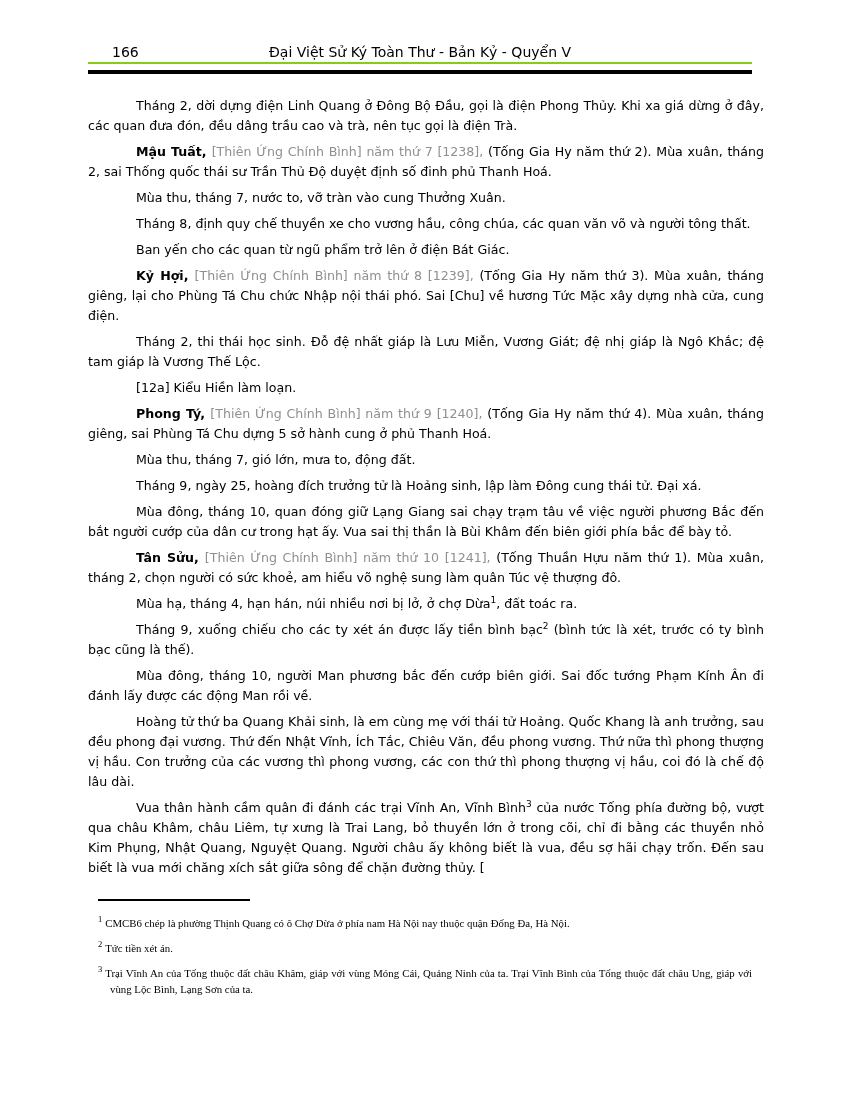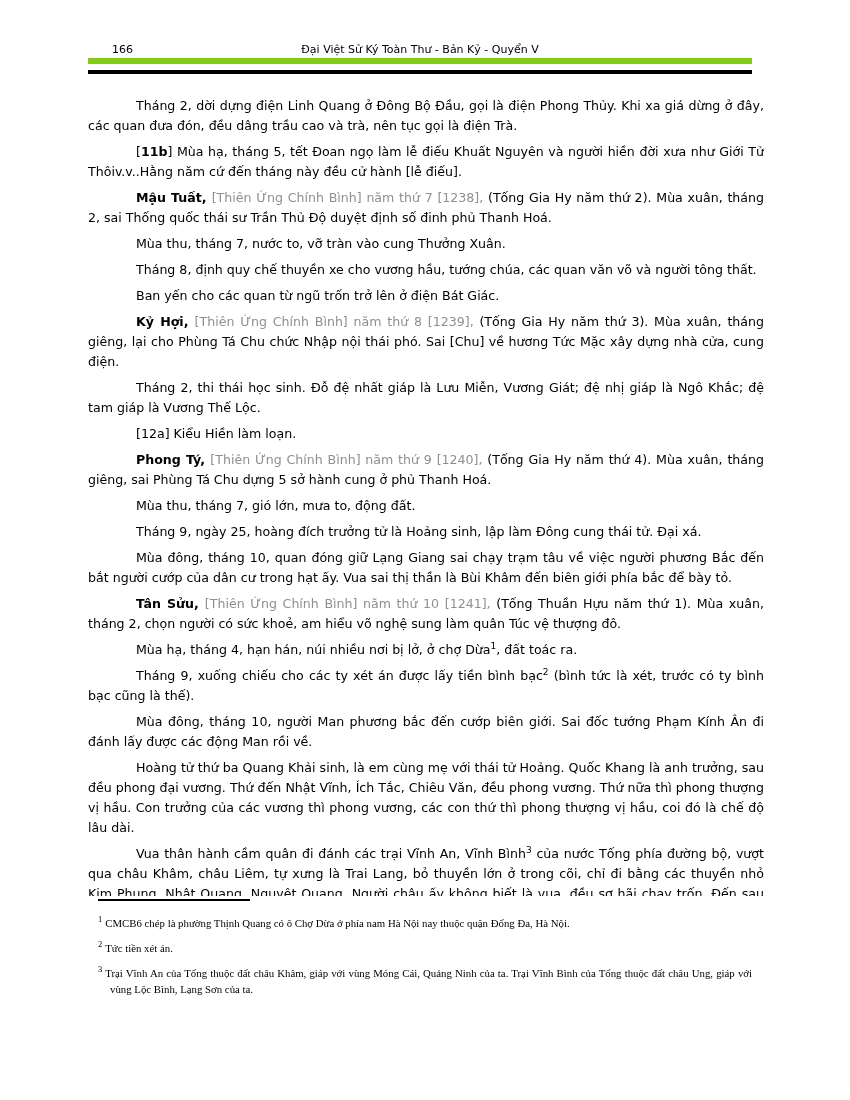--- a/index.html
+++ b/index.html
@@ -14,22 +14,22 @@
     color: #000000;
     overflow: hidden;
   }
   
   .header {
     position: absolute;
     left: 88px;
     right: 98px;
     top: 44px;
     height: 20px;
-    border-bottom: 6px solid #84cc16;
-    font-size: 11px;
+    border-bottom: 2px solid #84cc16;
+    font-size: 14px;
   }
   .page-number {
     position: absolute;
     left: 24px;
     bottom: 2px;
   }
   .header-title {
     position: absolute;
     left: 0;
     right: 0;
@@ -102,25 +102,24 @@
 <div class="page">
 
   <div class="header">
     <span class="page-number">166</span>
     <span class="header-title">Đại Việt Sử Ký Toàn Thư - Bản Kỷ - Quyển V</span>
   </div>
   <div class="header-bar"></div>
 
   <div class="body-text">
       <p><span class="run-plain">Tháng 2, dời dựng điện Linh Quang ở Đông Bộ Đầu, gọi là điện Phong Thủy. Khi xa giá dừng ở đây, các quan đưa đón, đều dâng trầu cao và trà, nên tục gọi là điện Trà.</span></p>
-      <p><span class="run-plain">[</span><span class="run-bold">11b</span><span class="run-plain">] Mùa hạ, tháng 5, tết Đoan ngọ làm lễ điếu Khuất Nguyên và người hiền đời xưa như Giới Tử  Thôiv.v..Hằng năm cứ đến tháng này đều cử hành [lễ điếu].</span></p>
       <p><span class="run-bold">Mậu Tuất, </span><span class="run-gray">[Thiên Ứng Chính Bình] năm thứ 7 [1238], </span><span class="run-plain">(Tống Gia Hy năm thứ 2). Mùa xuân, tháng 2, sai Thống quốc thái sư Trần Thủ Độ duyệt định số đinh phủ Thanh Hoá.</span></p>
       <p><span class="run-plain">Mùa thu, tháng 7, nước to, vỡ tràn vào cung Thưởng Xuân.</span></p>
-      <p><span class="run-plain">Tháng 8, định quy chế thuyền xe cho vương hầu, tướng chúa, các quan văn võ và người tông thất.</span></p>
-      <p><span class="run-plain">Ban yến cho các quan từ ngũ trốn trở lên ở điện Bát Giác.</span></p>
+      <p><span class="run-plain">Tháng 8, định quy chế thuyền xe cho vương hầu, công chúa, các quan văn võ và người tông thất.</span></p>
+      <p><span class="run-plain">Ban yến cho các quan từ ngũ phẩm trở lên ở điện Bát Giác.</span></p>
       <p><span class="run-bold">Kỷ Hợi, </span><span class="run-gray">[Thiên Ứng Chính Bình] năm thứ 8 [1239], </span><span class="run-plain">(Tống Gia Hy năm thứ 3). Mùa xuân, tháng giêng, lại cho Phùng Tá Chu chức Nhập nội thái phó. Sai [Chu] về hương Tức Mặc xây dựng nhà cửa, cung điện.</span></p>
       <p><span class="run-plain">Tháng 2, thi thái học sinh. Đỗ đệ nhất giáp là Lưu Miễn, Vương Giát; đệ nhị giáp là Ngô Khắc; đệ tam giáp là Vương Thế Lộc.</span></p>
       <p><span class="run-plain">[12a] Kiểu Hiền làm loạn.</span></p>
       <p><span class="run-bold">Phong Tý, </span><span class="run-gray">[Thiên Ứng Chính Bình] năm thứ 9 [1240], </span><span class="run-plain">(Tống Gia Hy năm thứ 4). Mùa xuân, tháng giêng, sai Phùng Tá Chu dựng 5 sở hành  cung ở phủ Thanh Hoá.</span></p>
       <p><span class="run-plain">Mùa thu, tháng 7, gió lớn, mưa to, động đất.</span></p>
       <p><span class="run-plain">Tháng 9, ngày 25, hoàng đích trưởng tử là Hoảng sinh, lập làm Đông cung thái tử. Đại xá.</span></p>
       <p><span class="run-plain">Mùa đông, tháng 10, quan đóng giữ Lạng Giang sai chạy trạm tâu về việc người phương Bắc đến bắt người cướp của dân cư  trong hạt ấy. Vua sai thị thần là Bùi Khâm đến biên giới phía bắc để bày tỏ.</span></p>
       <p><span class="run-bold">Tân Sửu, </span><span class="run-gray">[Thiên Ứng Chính Bình] năm thứ 10 [1241], </span><span class="run-plain">(Tống Thuần Hựu năm thứ 1). Mùa xuân, tháng 2, chọn người có sức khoẻ, am hiểu võ nghệ sung làm quân Túc vệ thượng đô.</span></p>
       <p><span class="run-plain">Mùa hạ, tháng 4, hạn hán, núi nhiều nơi bị lở, ở chợ Dừa</span><sup class="run-sup">1</sup><span class="run-plain">, đất toác ra.</span></p>
       <p><span class="run-plain">Tháng 9, xuống chiếu cho các ty xét án được lấy tiền bình bạc</span><sup class="run-sup">2</sup><span class="run-plain"> (bình tức là xét, trước có ty bình bạc cũng là thế).</span></p>

